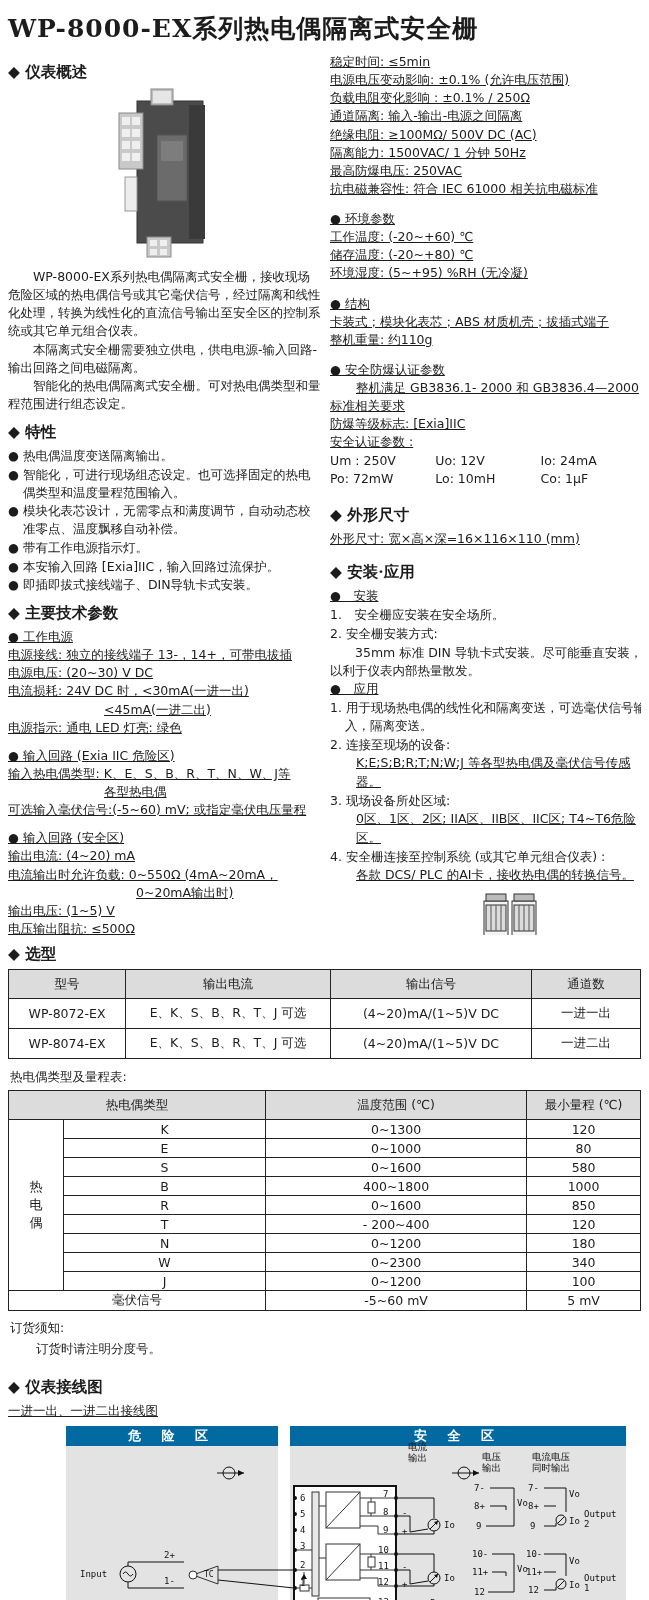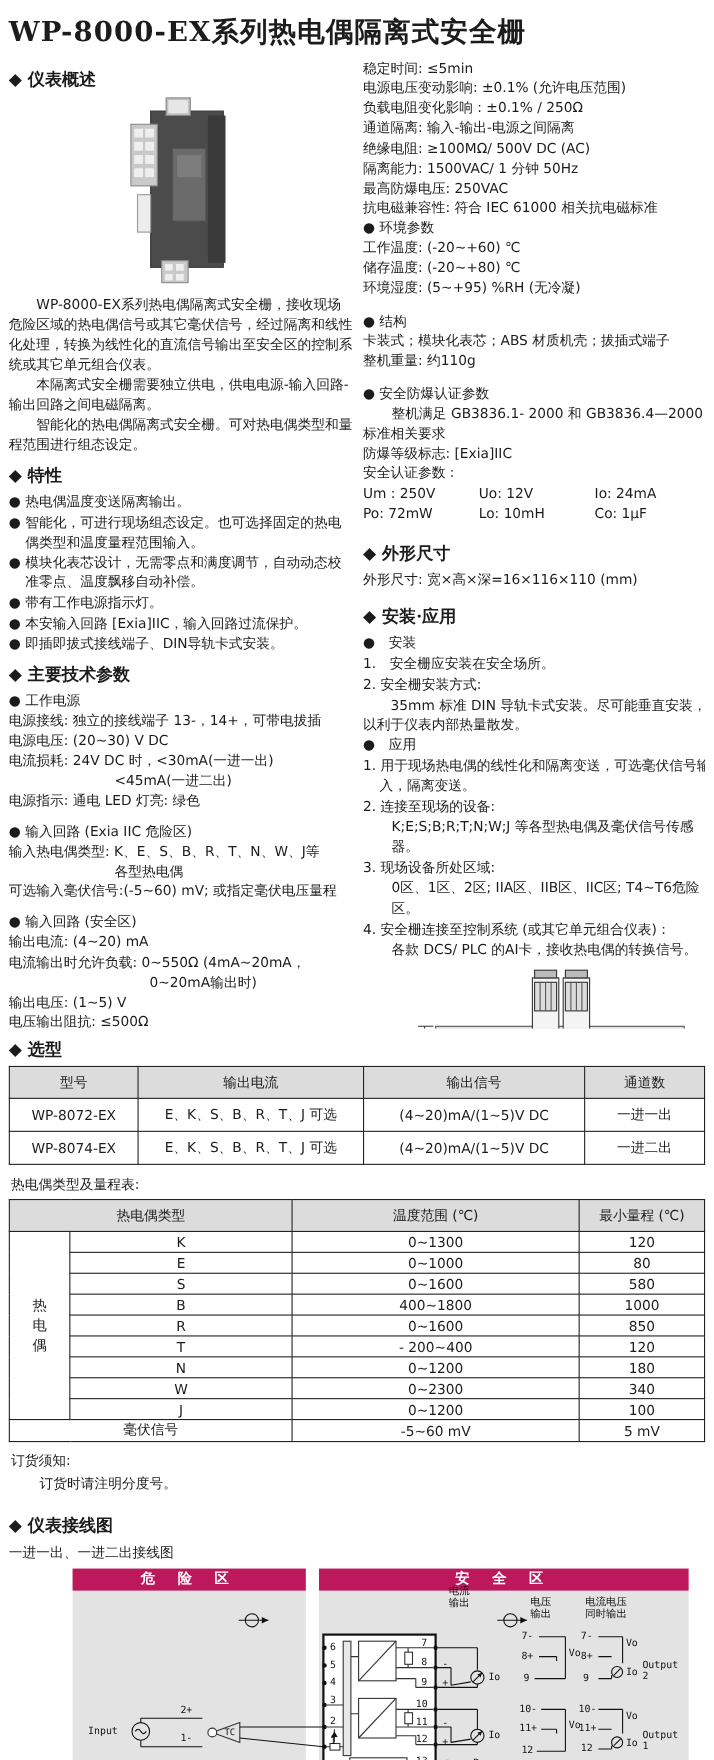--- a/index.html
+++ b/index.html
@@ -4,42 +4,42 @@
 <style>
   html,body{margin:0;padding:0;background:#fff;}
   body{width:649px;height:1600px;position:relative;font-family:"DejaVu Sans",sans-serif;
        color:#1c1c1c;font-size:12.5px;overflow:hidden;}
   .page{padding:6px 8px 0 8px;}
   .title{font-family:"DejaVu Serif",serif;font-weight:bold;font-size:25px;margin:6px 0 8px 0;letter-spacing:1px;}
   .h2{font-family:"DejaVu Serif",serif;font-weight:bold;font-size:15.5px;margin:9px 0 4px 0;}
   .cols{display:flex;gap:8px;height:882px;overflow:hidden;}
   .colL{width:314px;flex:none;}
   .colR{width:319px;flex:none;}
-  .ln{line-height:1.45;}
+  .ln{line-height:1.45;text-decoration:underline;}
   .ind{padding-left:26px;}
   .ind2{padding-left:96px;}
   .li{line-height:1.42;padding-left:15px;text-indent:-15px;margin:1px 0;}
   .para{line-height:1.45;text-indent:2em;}
   .params{display:flex;line-height:1.5;}
   .params div{width:33%;}
   .photo-wrap{text-align:center;margin:4px 0 6px 0;}
   
   table{border-collapse:collapse;width:633px;}
   th,td{border:1px solid #222;font-size:12.5px;text-align:center;padding:2px 4px;}
   th{background:#dcdcdc;font-weight:normal;height:24px;}
   .sel td{height:25px;}
   .tc td{height:16px;padding:1px 4px;}
   .pre{white-space:pre-line;}
   .vertcell{width:46px;font-size:13px;}
   .intro{margin:10px 0 4px 2px;}
   .order{margin:8px 0 2px 2px;line-height:1.5;}
   
   .wire-wrap{position:relative;width:560px;height:232px;margin:6px 0 0 58px;font-family:"DejaVu Sans Mono",monospace;}
   .panel{position:absolute;top:0;height:222px;background:#e3e3e3;}
-  .zone-hdr{position:absolute;top:0;height:20px;background:#be185d;color:#fff;font-weight:bold;
+  .zone-hdr{position:absolute;top:0;height:20px;background:#0369a1;color:#fff;font-weight:bold;
             text-align:center;line-height:20px;font-size:13px;letter-spacing:8px;font-family:"DejaVu Sans",sans-serif;}
   .wt{position:absolute;font-size:9px;line-height:1.15;color:#111;}
   .wt-c{font-family:"DejaVu Sans",sans-serif;font-size:9.5px;text-align:center;}
   svg.layer{position:absolute;left:0;top:0;}
   
   .din-wrap{position:relative;width:280px;height:168px;margin:8px 0 0 36px;}
 </style>
 </head>
 <body>
 
@@ -115,21 +115,21 @@
     <div class="colR">
       <div class="ln">稳定时间: ≤5min</div>
       <div class="ln">电源电压变动影响: ±0.1%  (允许电压范围)</div>
       <div class="ln">负载电阻变化影响 : ±0.1% / 250Ω</div>
       <div class="ln">通道隔离: 输入-输出-电源之间隔离</div>
       <div class="ln">绝缘电阻: ≥100MΩ/ 500V DC (AC)</div>
       <div class="ln">隔离能力: 1500VAC/ 1 分钟 50Hz</div>
       <div class="ln">最高防爆电压: 250VAC</div>
       <div class="ln">抗电磁兼容性: 符合 IEC 61000 相关抗电磁标准</div>
 
-      <div class="ln" style="">● 环境参数</div>
+      <div class="ln" style="margin-top:12px;">● 环境参数</div>
       <div class="ln">工作温度:  (-20~+60) ℃</div>
       <div class="ln">储存温度:  (-20~+80) ℃</div>
       <div class="ln">环境湿度:  (5~+95) %RH  (无冷凝)</div>
 
       <div class="ln" style="margin-top:12px;">● 结构</div>
       <div class="ln">卡装式；模块化表芯；ABS 材质机壳；拔插式端子</div>
       <div class="ln">整机重量: 约110g</div>
 
       <div class="ln" style="margin-top:12px;">● 安全防爆认证参数</div>
       <div class="ln ind">整机满足 GB3836.1- 2000 和 GB3836.4—2000</div>

